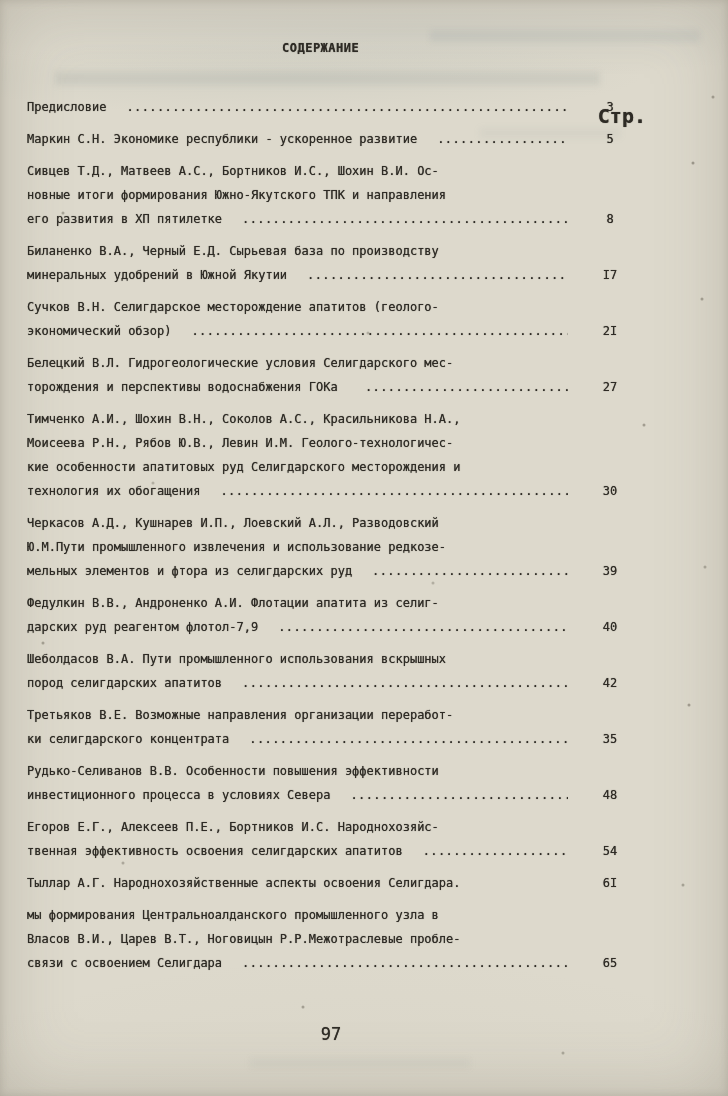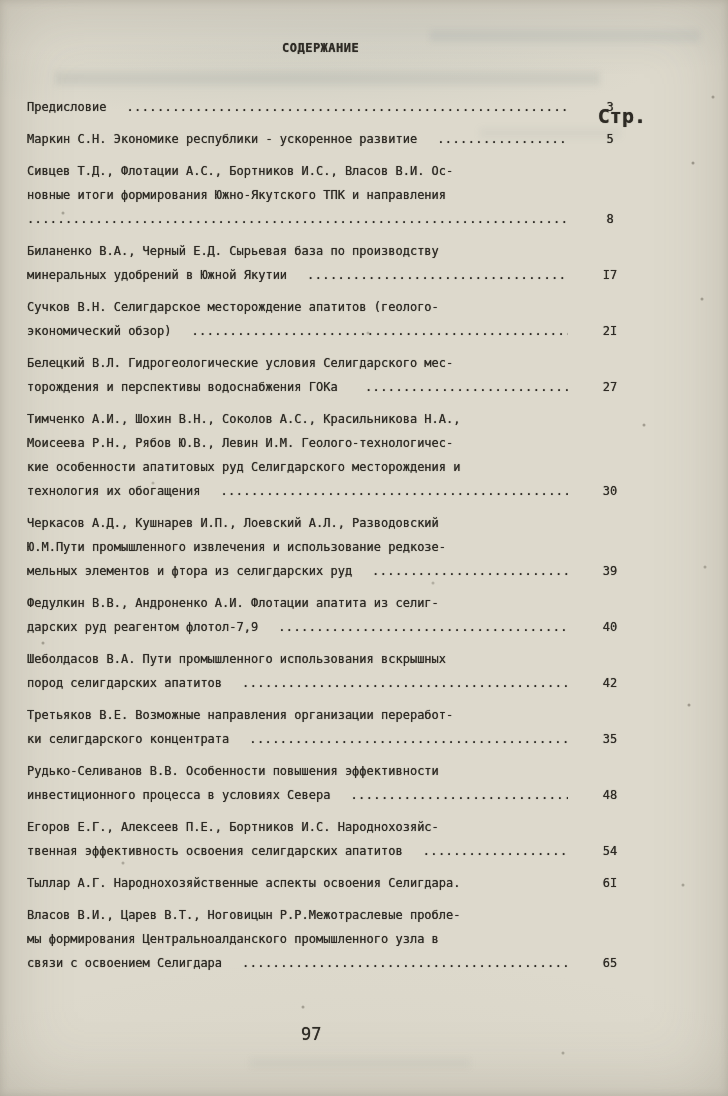--- a/index.html
+++ b/index.html
@@ -37,21 +37,21 @@
   }
   .line.last{ display:flex; align-items:baseline; }
   .txt{ white-space:pre; flex:none; }
   .dots{
     flex:1 1 auto; overflow:hidden; white-space:nowrap;
     letter-spacing:0.4px;
   }
   .pg{ flex:none; width:44px; text-align:center; }
   .folio{
     position:absolute; top:1024px; left:301px; width:60px;
-    text-align:left; font-size:17px;
+    text-align:center; font-size:17px;
   }
   
   .smudge{ position:absolute; filter:blur(3px); pointer-events:none; }
   .smudge.s1{ top:30px; left:430px; width:270px; height:12px; background:rgba(125,140,145,0.12); }
   .smudge.s2{ top:72px; left:55px;  width:545px; height:13px; background:rgba(120,138,132,0.14); }
   .smudge.s3{ top:128px; left:480px; width:140px; height:10px; background:rgba(125,140,140,0.08); }
   .smudge.s4{ top:1058px; left:250px; width:220px; height:10px; background:rgba(130,140,135,0.07); }
   .specks{ position:absolute; top:0; left:0; width:2px; height:2px; background:transparent; border-radius:50%;
     box-shadow:
       692px 162px 0 0.5px rgba(80,75,63,0.45),
@@ -87,23 +87,23 @@
   <div class="col-header ink">Стр.</div>
 
   <div class="entries ink" id="toc-list">
       <div class="entry">
         <div class="line last"><span class="txt">Предисловие</span><span class="dots">..........................................................................................</span><span class="pg">3</span></div>
       </div>
       <div class="entry">
         <div class="line last"><span class="txt">Маркин С.Н. Экономике республики - ускоренное развитие</span><span class="dots">..........................................................................................</span><span class="pg">5</span></div>
       </div>
       <div class="entry">
-        <div class="line">Сивцев Т.Д., Флотации А.С., Бортников И.С., Власов В.И. Ос-</div>
+        <div class="line">Сивцев Т.Д., Матвеев А.С., Бортников И.С., Шохин В.И. Ос-</div>
         <div class="line">новные итоги формирования Южно-Якутского ТПК и направления</div>
-        <div class="line last"><span class="dots">..........................................................................................</span><span class="pg">8</span></div>
+        <div class="line last"><span class="txt">его развития в ХП пятилетке</span><span class="dots">..........................................................................................</span><span class="pg">8</span></div>
       </div>
       <div class="entry">
         <div class="line">Биланенко В.А., Черный Е.Д. Сырьевая база по производству</div>
         <div class="line last"><span class="txt">минеральных удобрений в Южной Якутии</span><span class="dots">..........................................................................................</span><span class="pg">I7</span></div>
       </div>
       <div class="entry">
         <div class="line">Сучков В.Н. Селигдарское месторождение апатитов (геолого-</div>
         <div class="line last"><span class="txt">экономический обзор)</span><span class="dots">..........................................................................................</span><span class="pg">2I</span></div>
       </div>
       <div class="entry">
@@ -138,21 +138,21 @@
         <div class="line last"><span class="txt">инвестиционного процесса в условиях Севера</span><span class="dots">..........................................................................................</span><span class="pg">48</span></div>
       </div>
       <div class="entry">
         <div class="line">Егоров Е.Г., Алексеев П.Е., Бортников И.С. Народнохозяйс-</div>
         <div class="line last"><span class="txt">твенная эффективность освоения селигдарских апатитов</span><span class="dots">..........................................................................................</span><span class="pg">54</span></div>
       </div>
       <div class="entry">
         <div class="line last"><span class="txt">Тыллар А.Г. Народнохозяйственные аспекты освоения Селигдара.</span><span class="dots"></span><span class="pg">6I</span></div>
       </div>
       <div class="entry">
+        <div class="line">мы формирования Центральноалданского промышленного узла в</div>
         <div class="line">Власов В.И., Царев В.Т., Ноговицын Р.Р.Межотраслевые пробле-</div>
-        <div class="line">мы формирования Центральноалданского промышленного узла в</div>
         <div class="line last"><span class="txt">связи с освоением Селигдара</span><span class="dots">..........................................................................................</span><span class="pg">65</span></div>
       </div>
     </div>
 
   <div class="folio ink">97</div>
 
 </div>
 
 </body></html>

